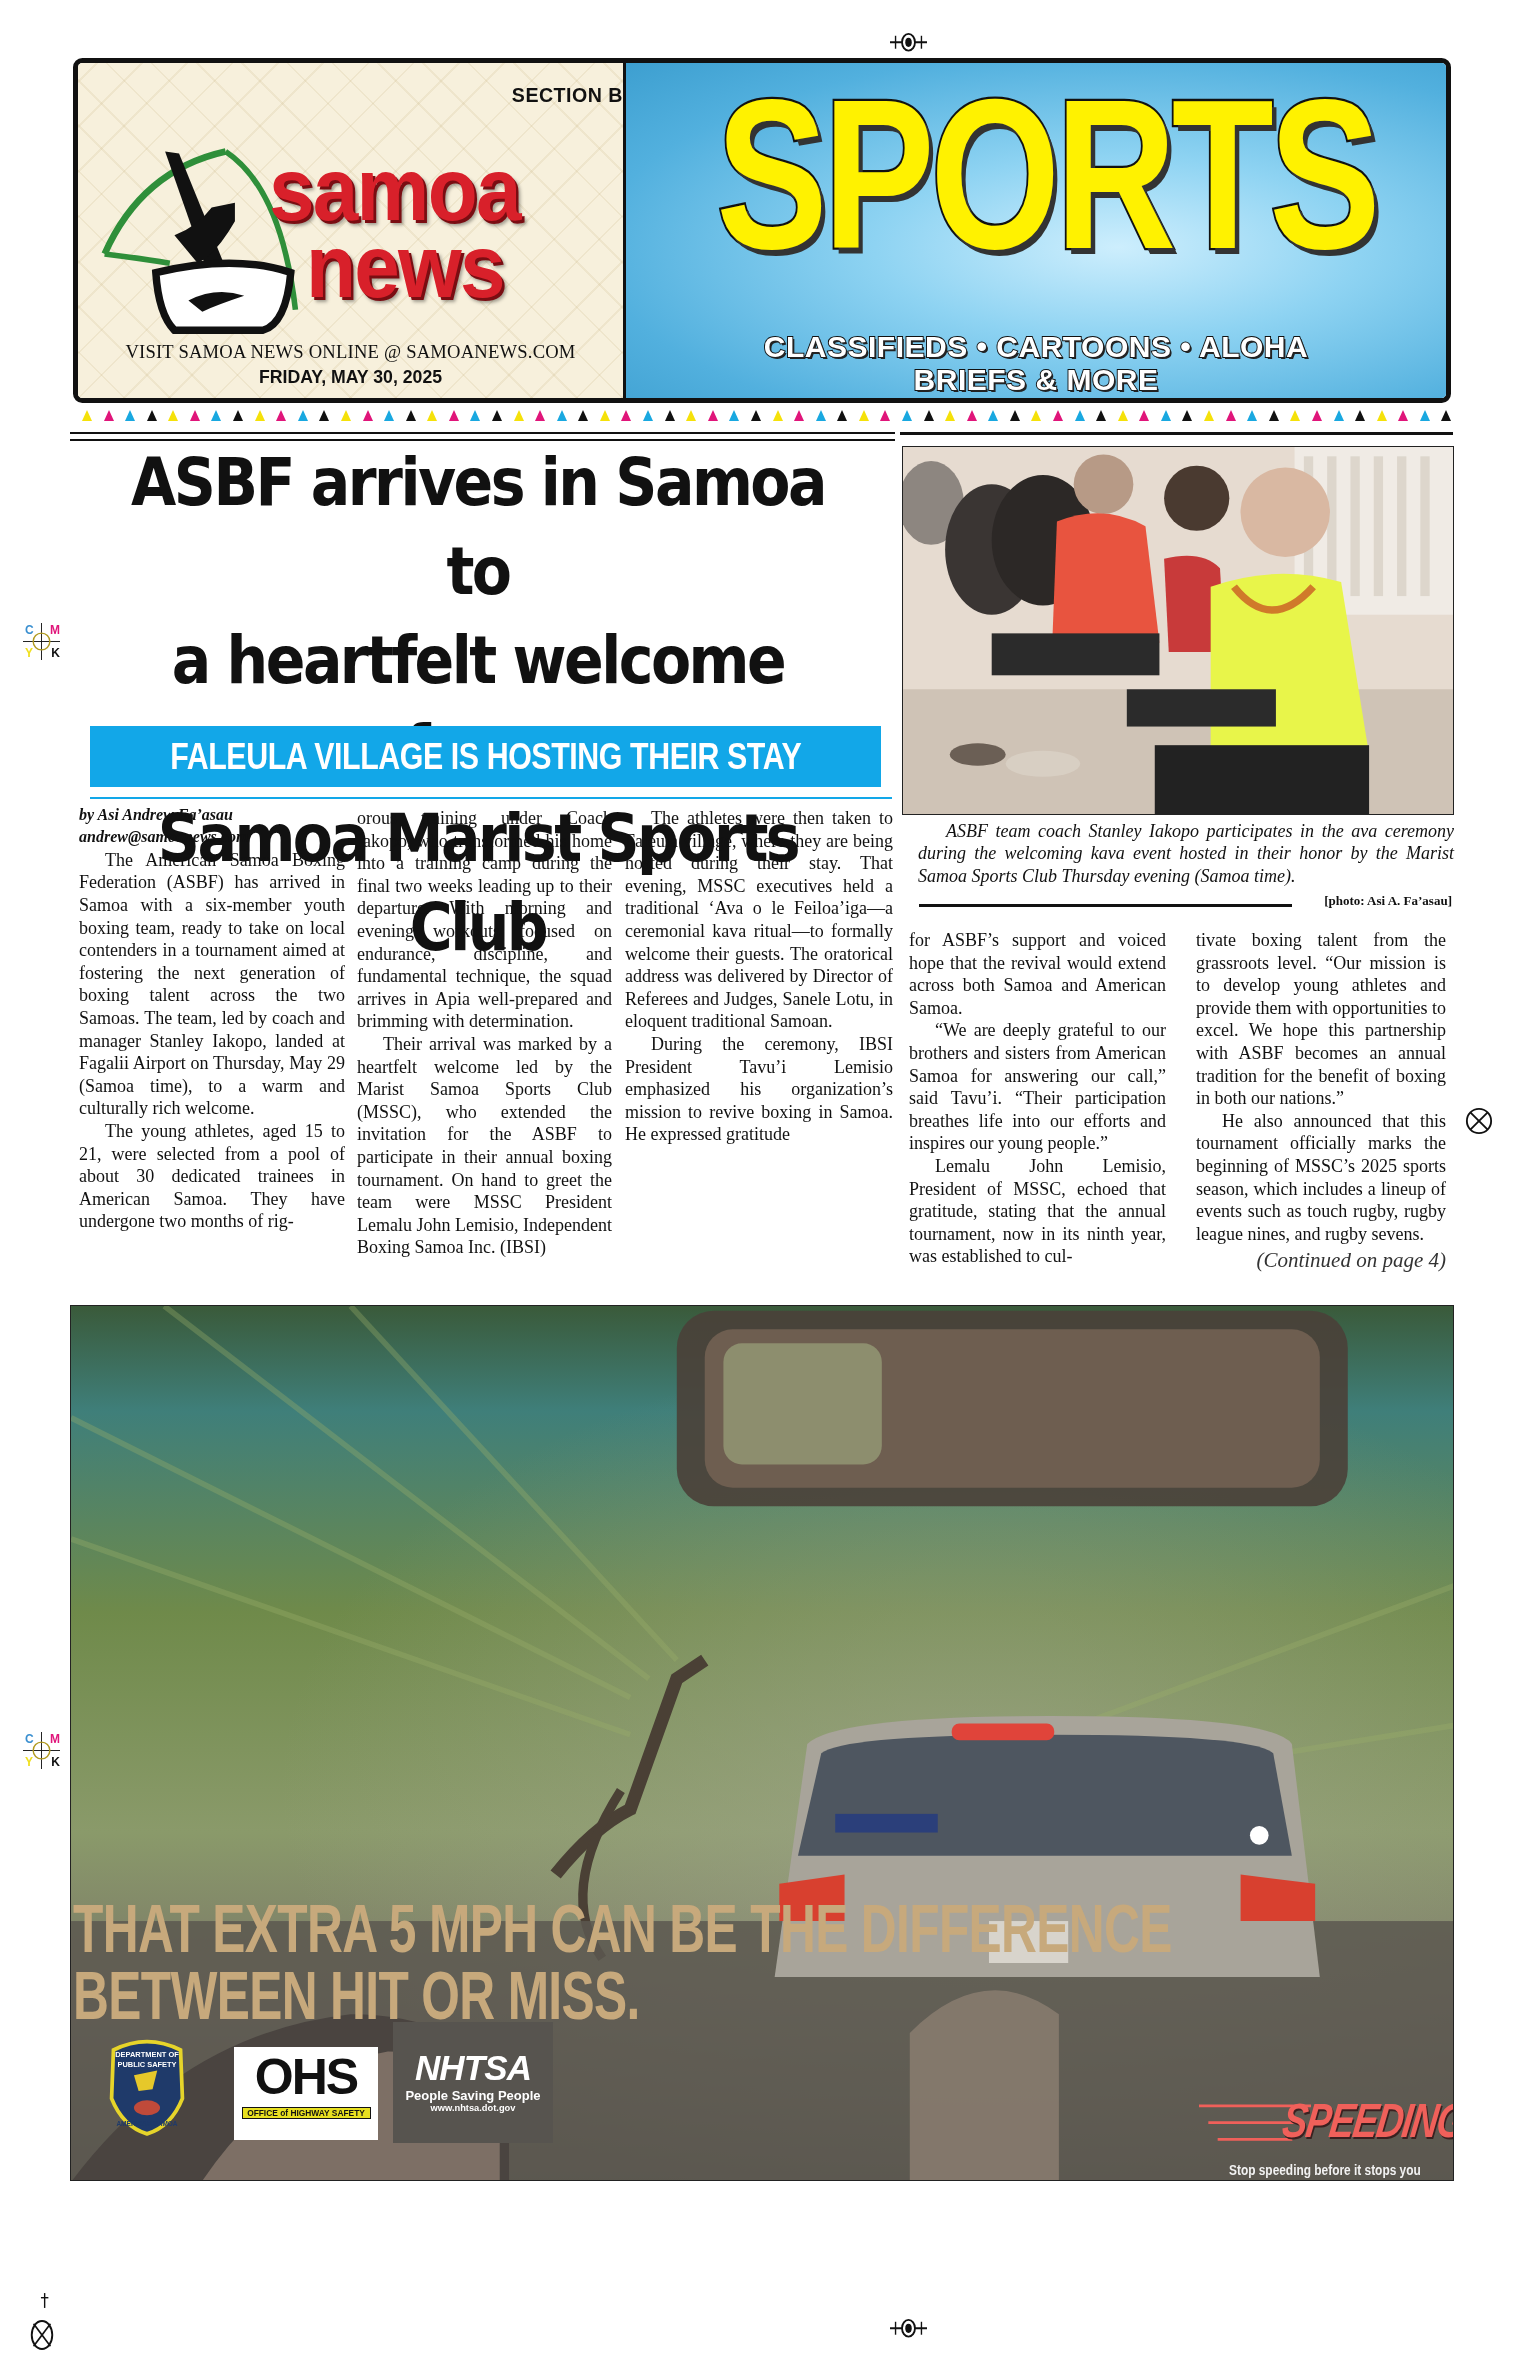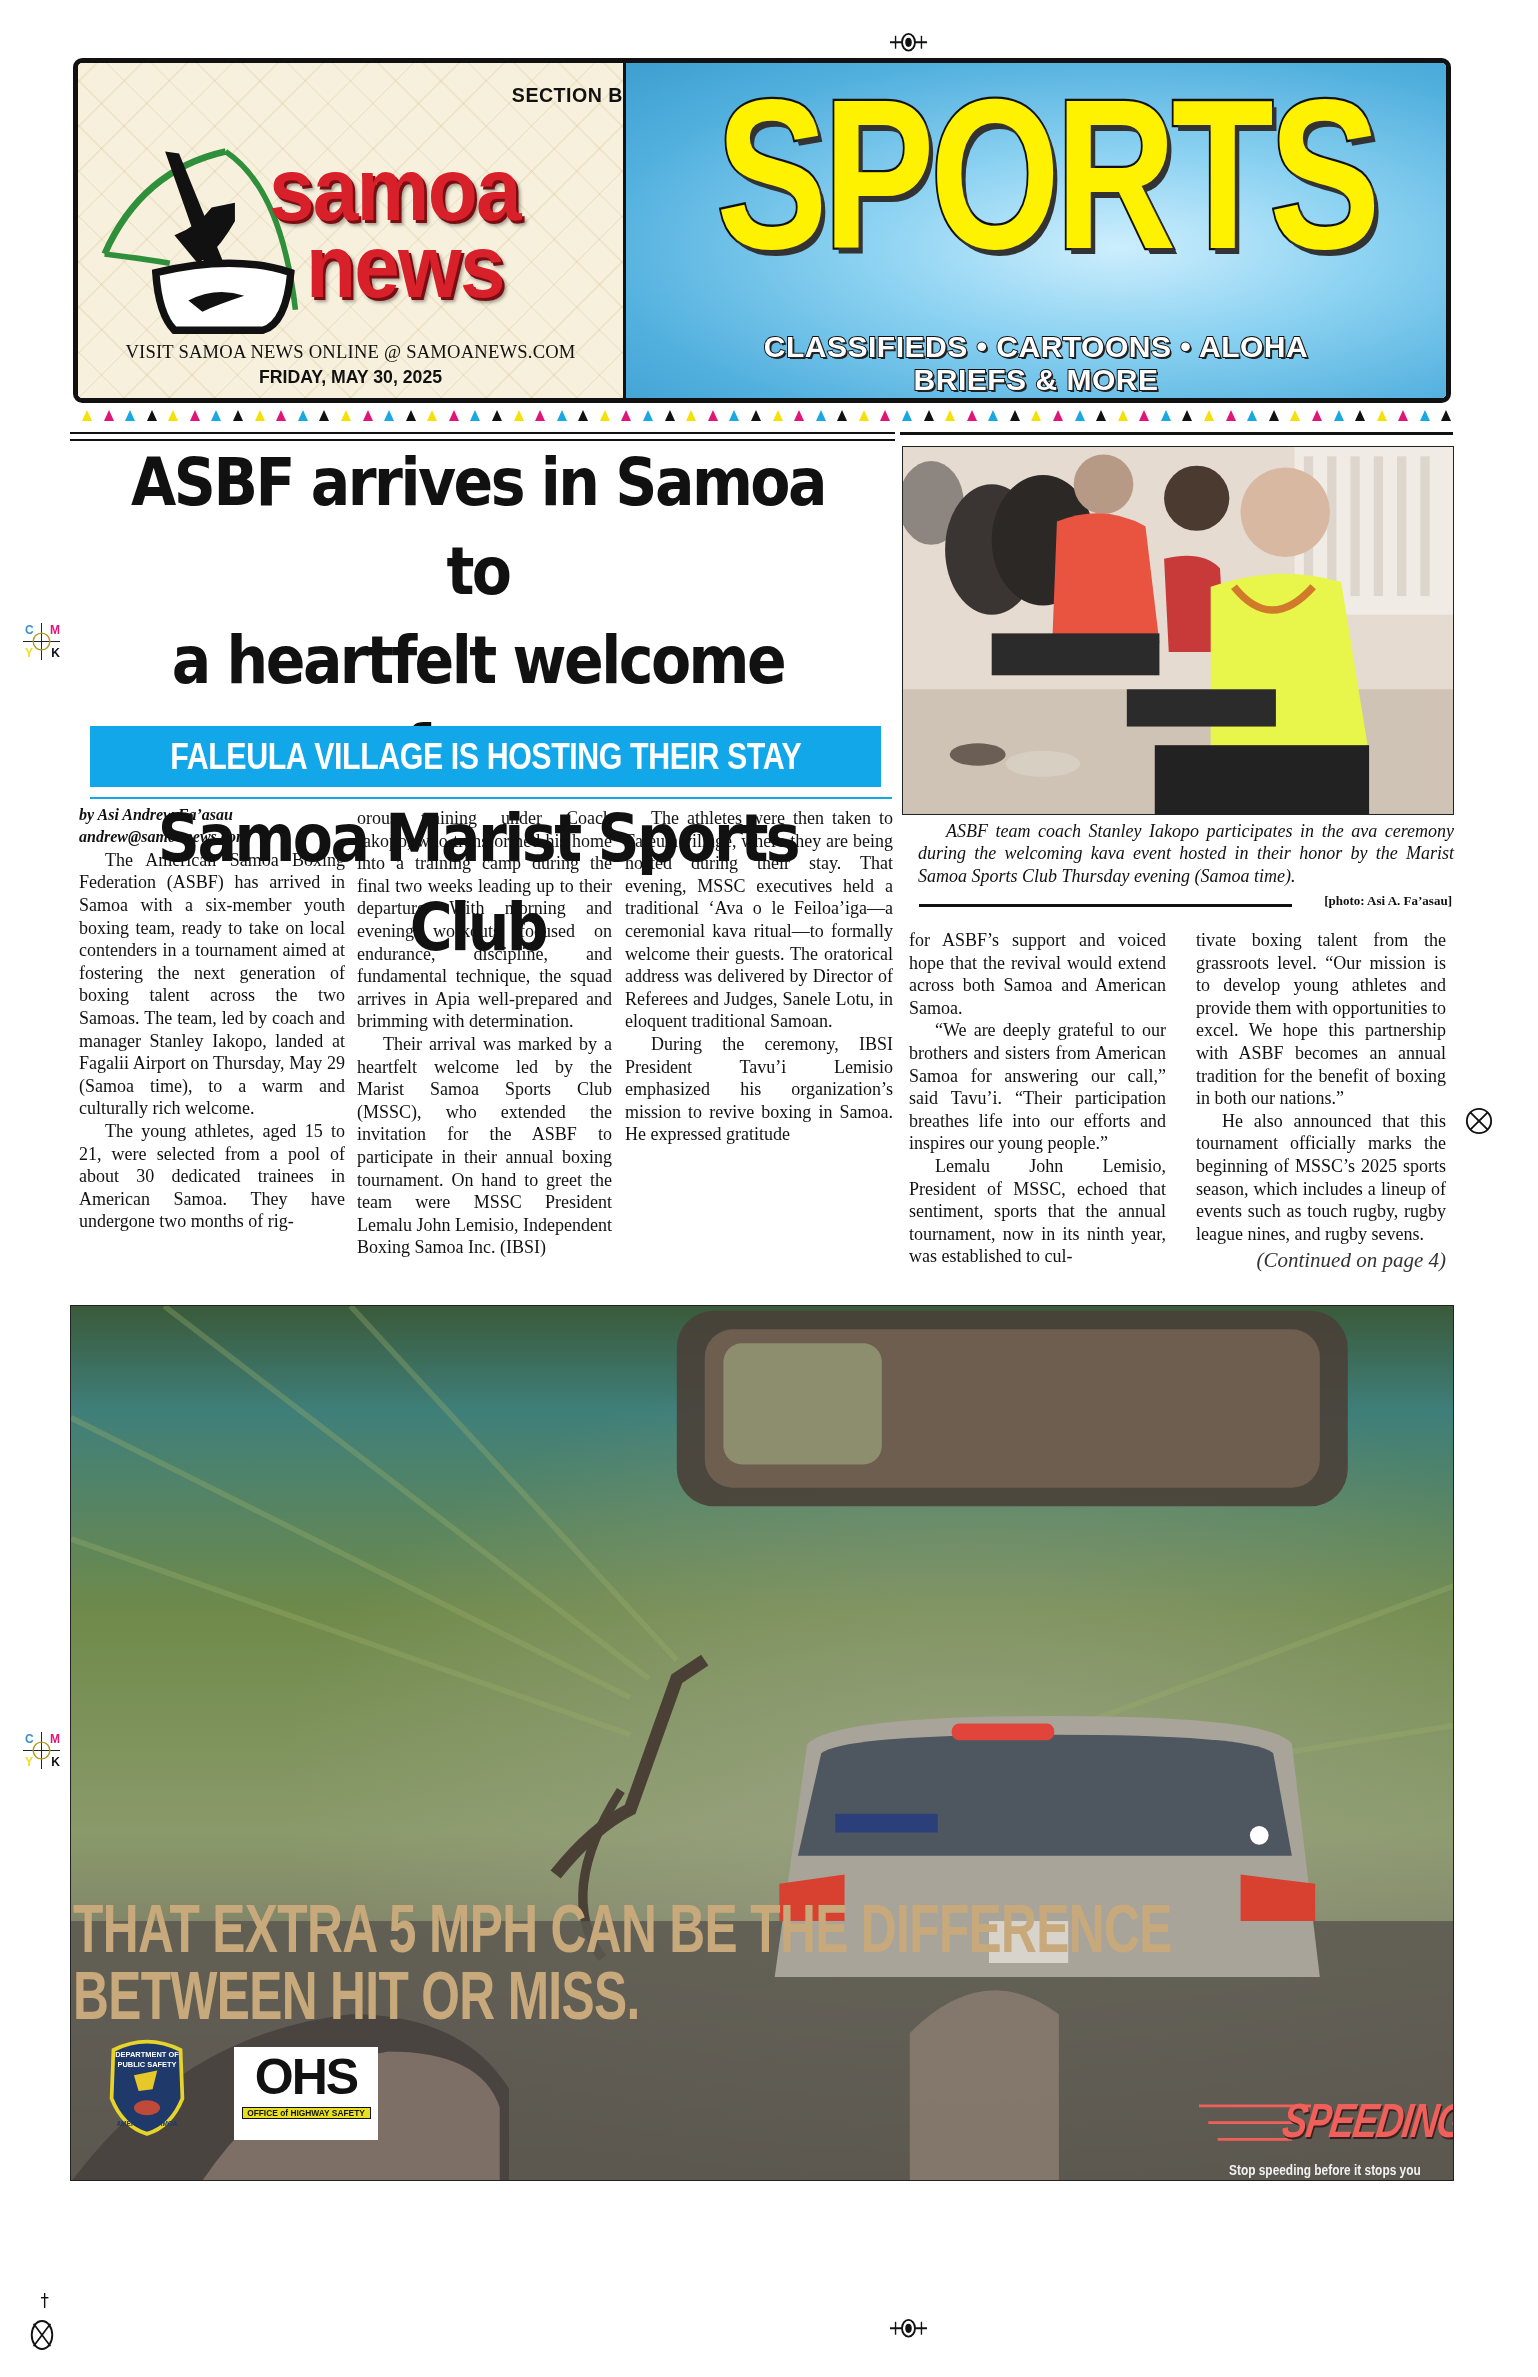--- a/index.html
+++ b/index.html
@@ -304,21 +304,21 @@
 </div>
 <div class="abs caption">
   <p>ASBF team coach Stanley Iakopo participates in the ava ceremony during the welcoming kava event hosted in their honor by the Marist Samoa Sports Club Thursday evening (Samoa time).</p>
 </div>
 <div class="abs cap-rule"></div>
 <div class="abs credit">[photo: Asi A. Fa’asau]</div>
 
 <div class="abs col col4">
   <p class="noindent">for ASBF’s support and voiced hope that the revival would extend across both Samoa and American Samoa.</p>
   <p>“We are deeply grateful to our brothers and sisters from American Samoa for answering our call,” said Tavu’i. “Their participation breathes life into our efforts and inspires our young people.”</p>
-  <p>Lemalu John Lemisio, President of MSSC, echoed that sentiment, sports that the annual tournament, now in its ninth year, was established to cul-</p>
+  <p>Lemalu John Lemisio, President of MSSC, echoed that gratitude, stating that the annual tournament, now in its ninth year, was established to cul-</p>
 </div>
 <div class="abs col col5">
   <p class="noindent">tivate boxing talent from the grassroots level. “Our mission is to develop young athletes and provide them with opportunities to excel. We hope this partnership with ASBF becomes an annual tradition for the benefit of boxing in both our nations.”</p>
   <p>He also announced that this tournament officially marks the beginning of MSSC’s 2025 sports season, which includes a lineup of events such as touch rugby, rugby league nines, and rugby sevens.</p>
   <div class="continued">(Continued on page 4)</div>
 </div>
 
 <div class="abs ad">
   <svg width="1384" height="876" viewBox="0 0 1485 940" style="position:absolute; left:0; top:0;">
     <defs>
@@ -375,20 +375,25 @@
       <ellipse cx="44" cy="80" rx="14" ry="8" fill="#c04a3a"></ellipse>
       <text x="44" y="26" text-anchor="middle" font-family="Liberation Sans, sans-serif" font-size="8" font-weight="bold" fill="#fff">DEPARTMENT OF</text>
       <text x="44" y="36" text-anchor="middle" font-family="Liberation Sans, sans-serif" font-size="8" font-weight="bold" fill="#fff">PUBLIC SAFETY</text>
       <text x="44" y="100" text-anchor="middle" font-family="Liberation Sans, sans-serif" font-size="7" font-weight="bold" fill="#1f3a6a">AMERICAN SAMOA</text>
     </svg>
   </div>
   <div class="logo-box ohs-box">
     <div style="font-family:'Liberation Sans',sans-serif; font-weight:bold; font-size:50px; text-align:center; line-height:60px; letter-spacing:-1.9px; color:#111;">OHS</div>
     <div style="font-family:'Liberation Sans',sans-serif; font-weight:bold; font-size:8.4px; text-align:center; color:#111; background:#e8e020; margin:0 7.5px; border:0.9px solid #111;">OFFICE of HIGHWAY SAFETY</div>
   </div>
+  <div class="logo-box nhtsa-box">
+    <div style="font-family:'Liberation Sans',sans-serif; font-weight:bold; font-style:italic; font-size:35px; text-align:center; color:#fff; margin-top:26px; letter-spacing:-0.9px;">NHTSA</div>
+    <div style="font-family:'Liberation Sans',sans-serif; font-weight:bold; font-size:13px; text-align:center; color:#fff;">People Saving People</div>
+    <div style="font-family:'Liberation Sans',sans-serif; font-weight:bold; font-size:9.3px; text-align:center; color:#fff;">www.nhtsa.dot.gov</div>
+  </div>
   <div class="logo-box speed-logo">
     <svg width="280" height="70" viewBox="0 0 300 75" style="position:absolute; left:0; top:0;">
       <line x1="0" y1="18" x2="120" y2="18" stroke="#f0605a" stroke-width="3"></line>
       <line x1="10" y1="36" x2="110" y2="36" stroke="#f0605a" stroke-width="3"></line>
       <line x1="20" y1="54" x2="100" y2="54" stroke="#f0605a" stroke-width="3"></line>
     </svg>
     <div style="position:absolute; left:84px; top:3.7px; font-family:'Liberation Sans',sans-serif; font-weight:bold; font-style:italic; font-size:48px; color:#f0605a; letter-spacing:-1.9px; transform:scaleX(0.78) skewX(-10deg); transform-origin:left; text-shadow:1.9px 1.9px 0 #3a2020;">SPEEDING</div>
   </div>
   <div class="speed-tag">Stop speeding before it stops you</div>
 </div>

